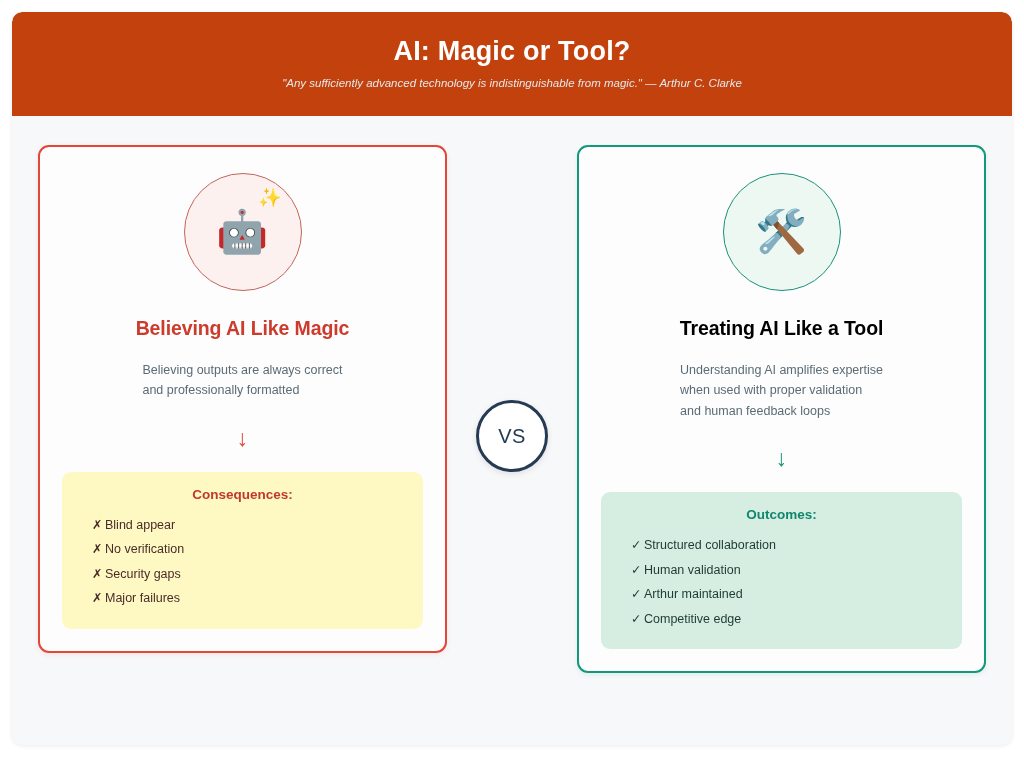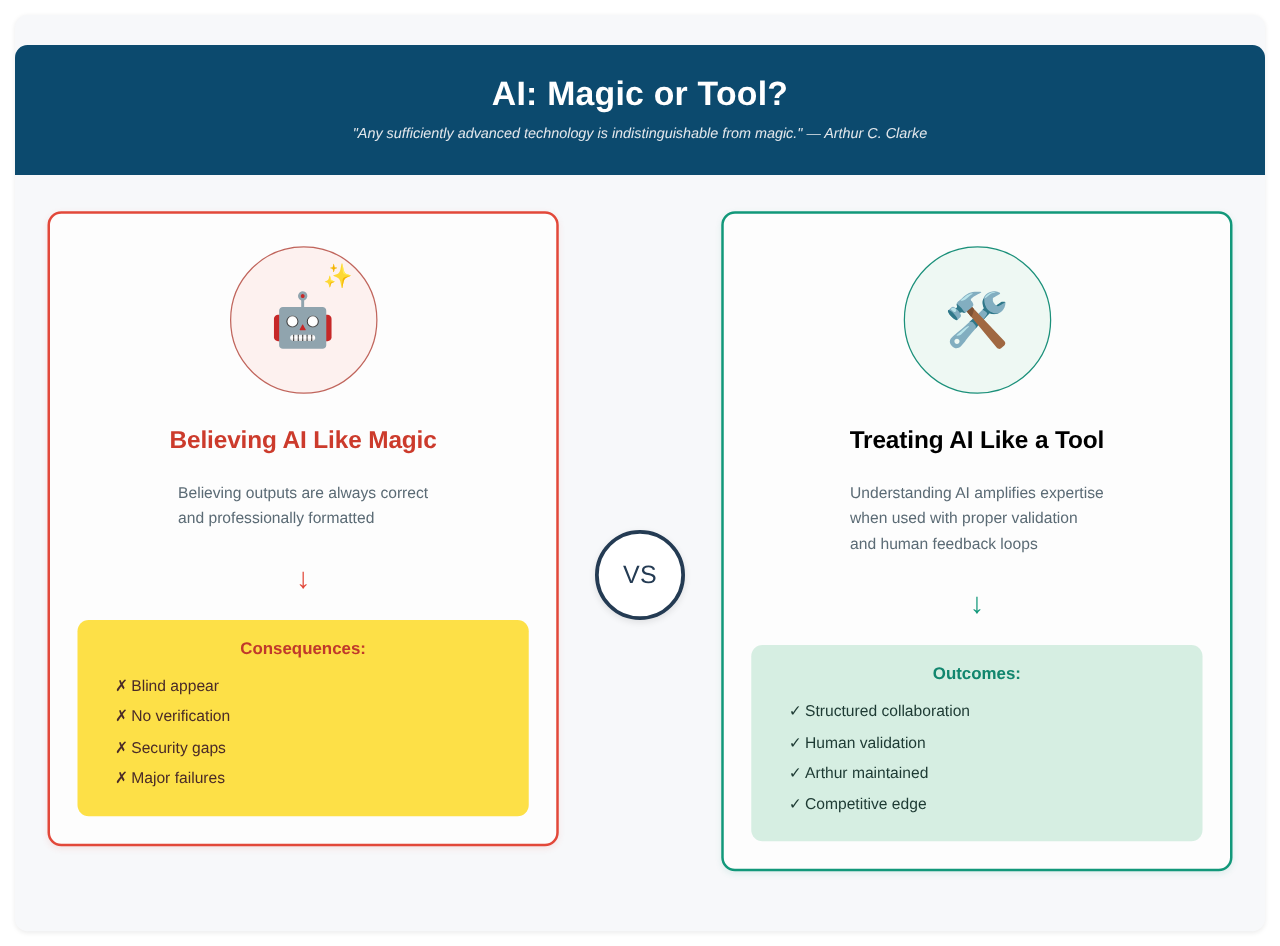--- a/index.html
+++ b/index.html
@@ -22,28 +22,27 @@
     height: 733px;
     background: #f7f8fa;
     border-radius: 10px;
     overflow: hidden;
     box-shadow: 0 1px 4px rgba(0,0,0,0.08);
   }
 
   
   .header {
     height: 104px;
-    background: #0c4a6e;
+    background: #c2410c;
     border-radius: 10px 10px 0 0;
     display: flex;
     flex-direction: column;
     align-items: center;
     justify-content: center;
     text-align: center;
-    margin-top: 24px;
   }
   .header-title {
     color: #ffffff;
     font-size: 27px;
     font-weight: bold;
     letter-spacing: 0.2px;
     margin: 0 0 10px 0;
     line-height: 1.1;
   }
   .header-subtitle {
@@ -140,21 +139,21 @@
   }
   .flow-arrow.magic { color: #e2483a; }
   .flow-arrow.tool  { color: #12987a; }
 
   .result-box {
     width: 100%;
     box-sizing: border-box;
     border-radius: 9px;
     padding: 15px 18px 18px 18px;
   }
-  .result-box.magic { background: #fde047; }
+  .result-box.magic { background: #fef9c3; }
   .result-box.tool  { background: #d6eee2; }
 
   .result-heading {
     font-size: 13.5px;
     font-weight: bold;
     text-align: center;
     margin: 0 0 11px 0;
   }
   .result-heading.magic { color: #c0392b; }
   .result-heading.tool  { color: #11866e; }

